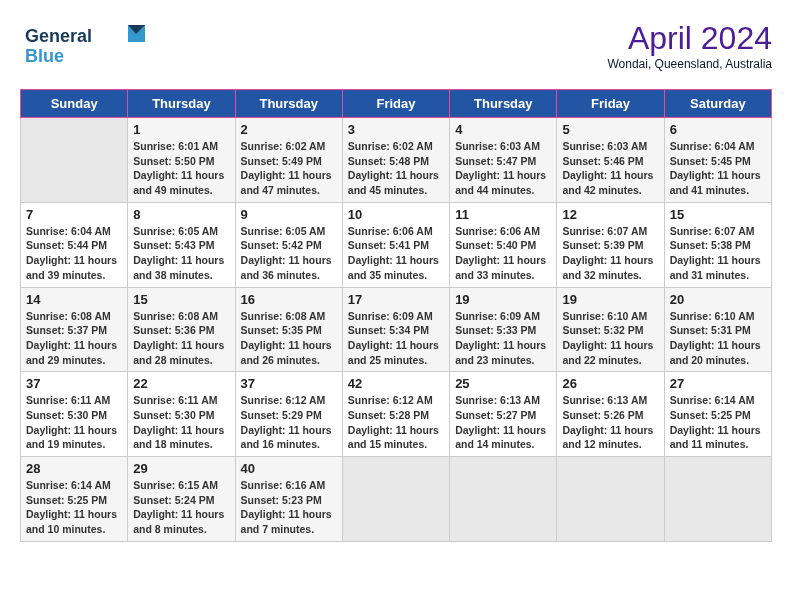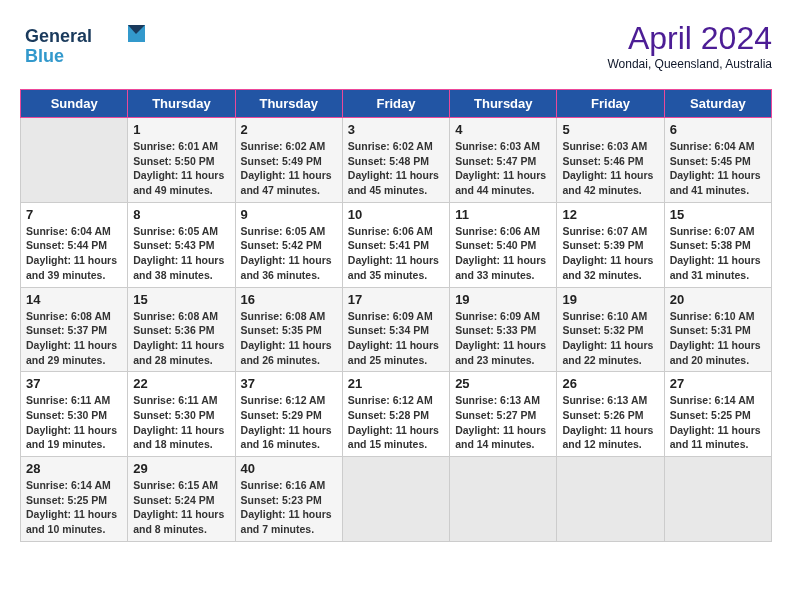--- a/index.html
+++ b/index.html
@@ -201,21 +201,21 @@
         </td>
         <td>
           <span class="day-number">22</span>
           <div class="day-info">Sunrise: 6:11 AM<br>Sunset: 5:30 PM<br>Daylight: 11 hours and 18 minutes.</div>
         </td>
         <td>
           <span class="day-number">37</span>
           <div class="day-info">Sunrise: 6:12 AM<br>Sunset: 5:29 PM<br>Daylight: 11 hours and 16 minutes.</div>
         </td>
         <td>
-          <span class="day-number">21</span>
+          <span class="day-number">42</span>
           <div class="day-info">Sunrise: 6:12 AM<br>Sunset: 5:28 PM<br>Daylight: 11 hours and 15 minutes.</div>
         </td>
         <td>
           <span class="day-number">25</span>
           <div class="day-info">Sunrise: 6:13 AM<br>Sunset: 5:27 PM<br>Daylight: 11 hours and 14 minutes.</div>
         </td>
         <td>
           <span class="day-number">26</span>
           <div class="day-info">Sunrise: 6:13 AM<br>Sunset: 5:26 PM<br>Daylight: 11 hours and 12 minutes.</div>
         </td>

